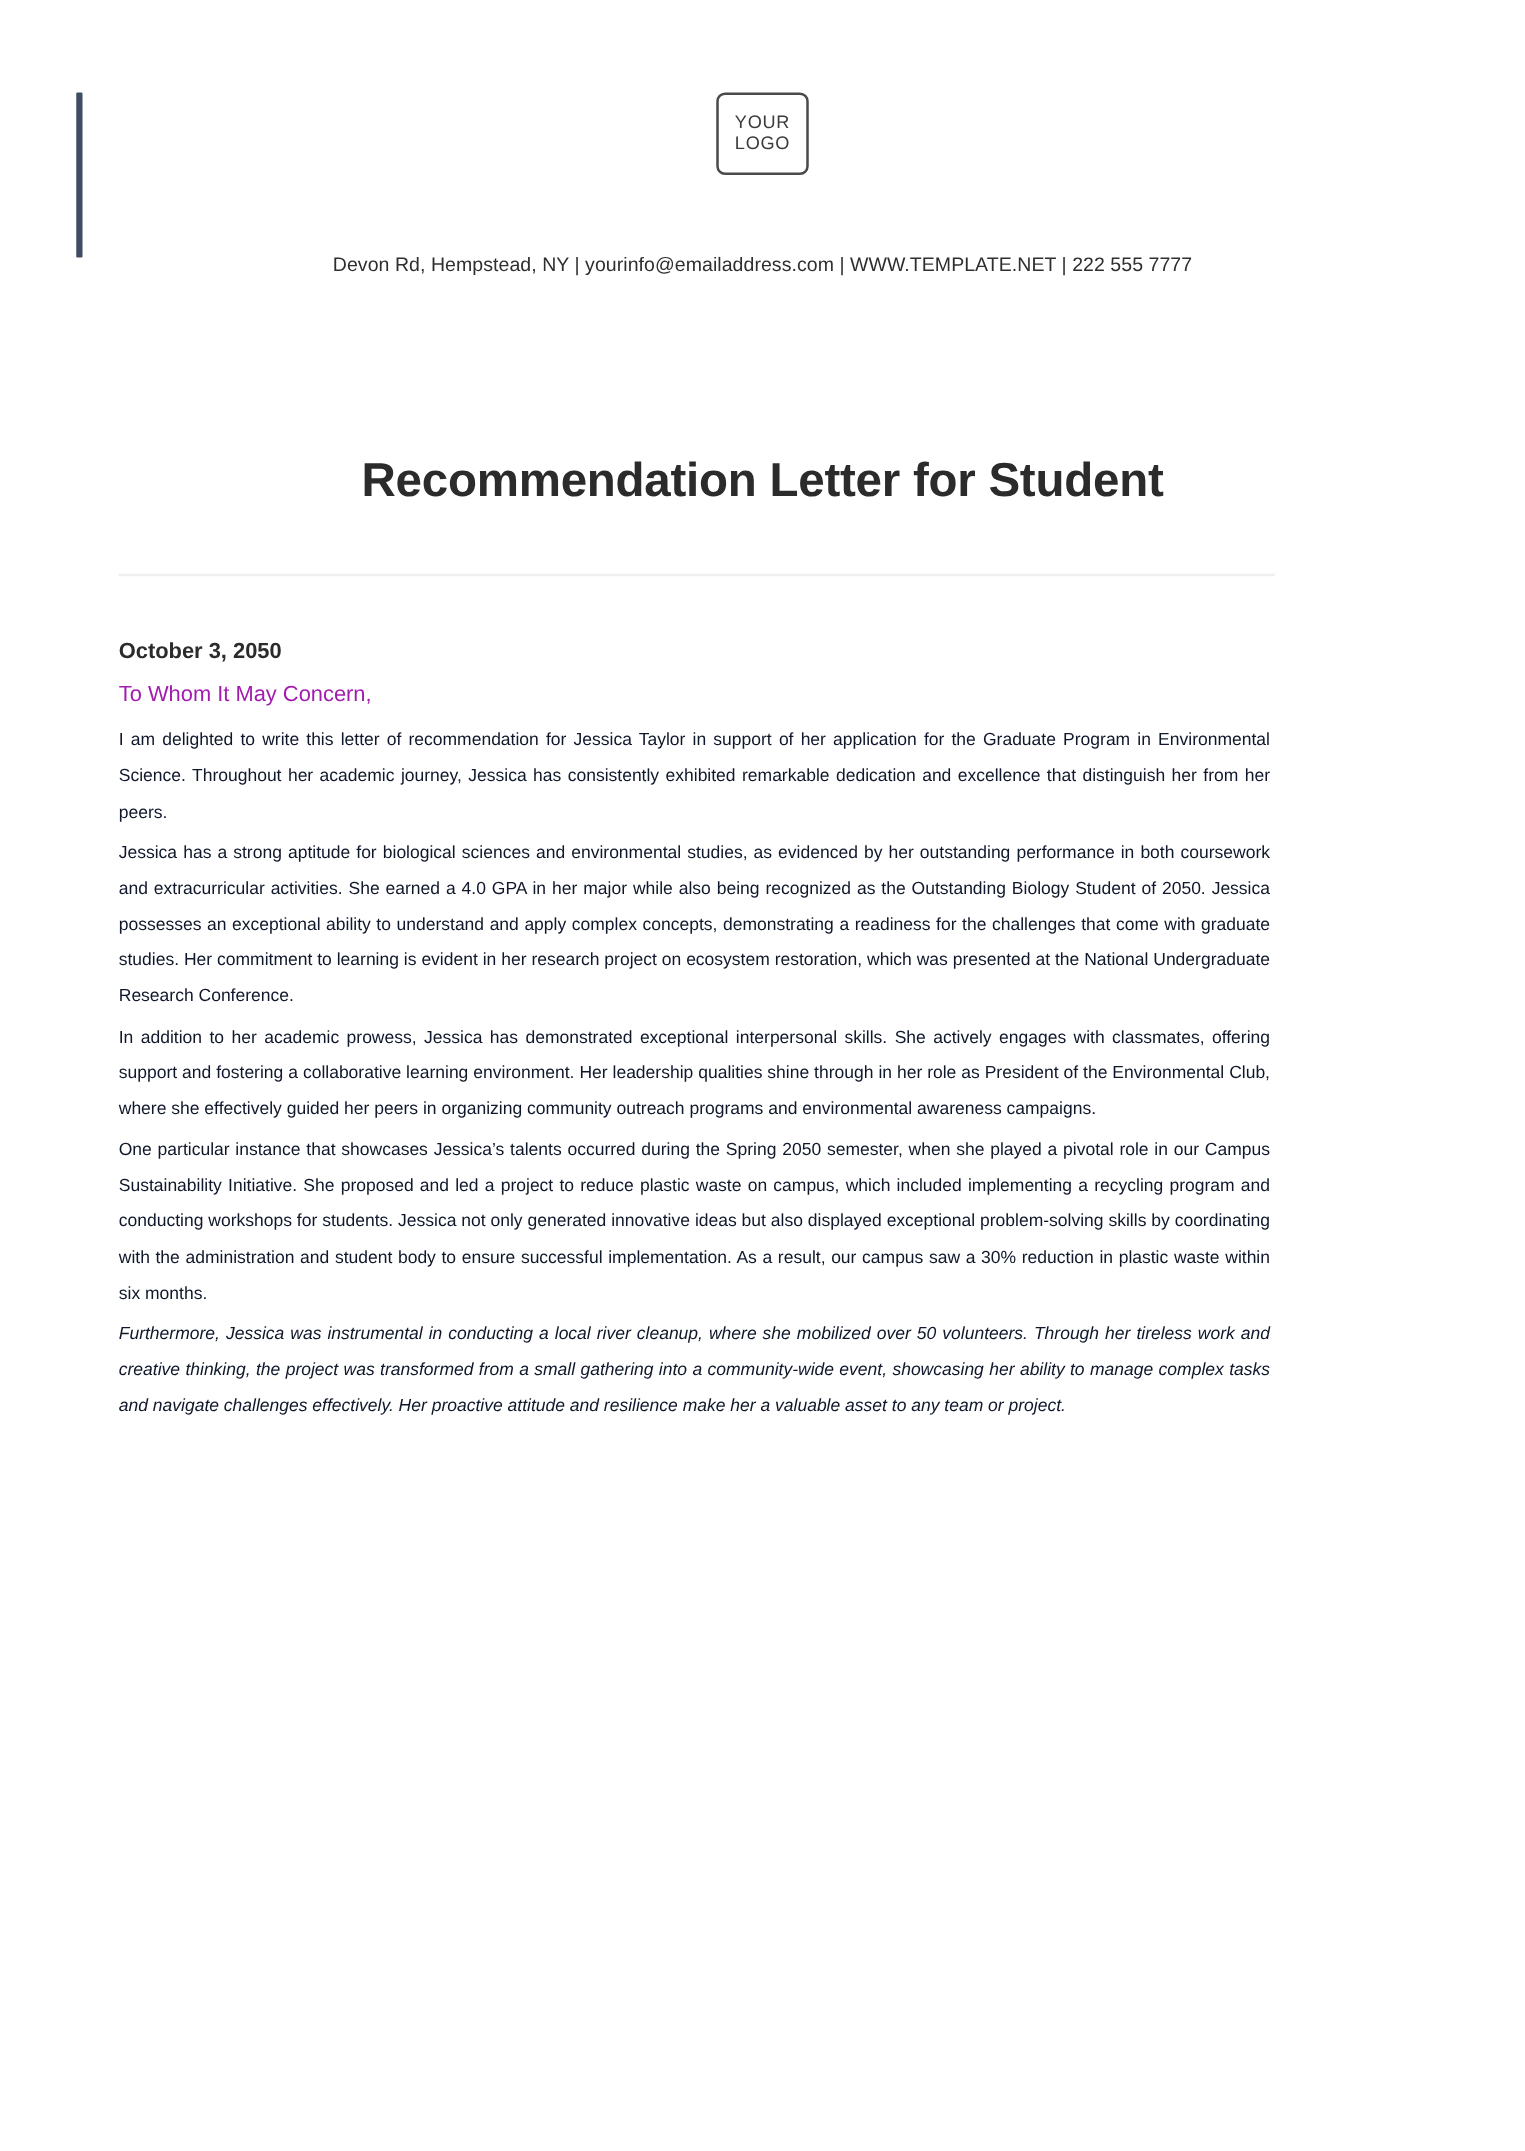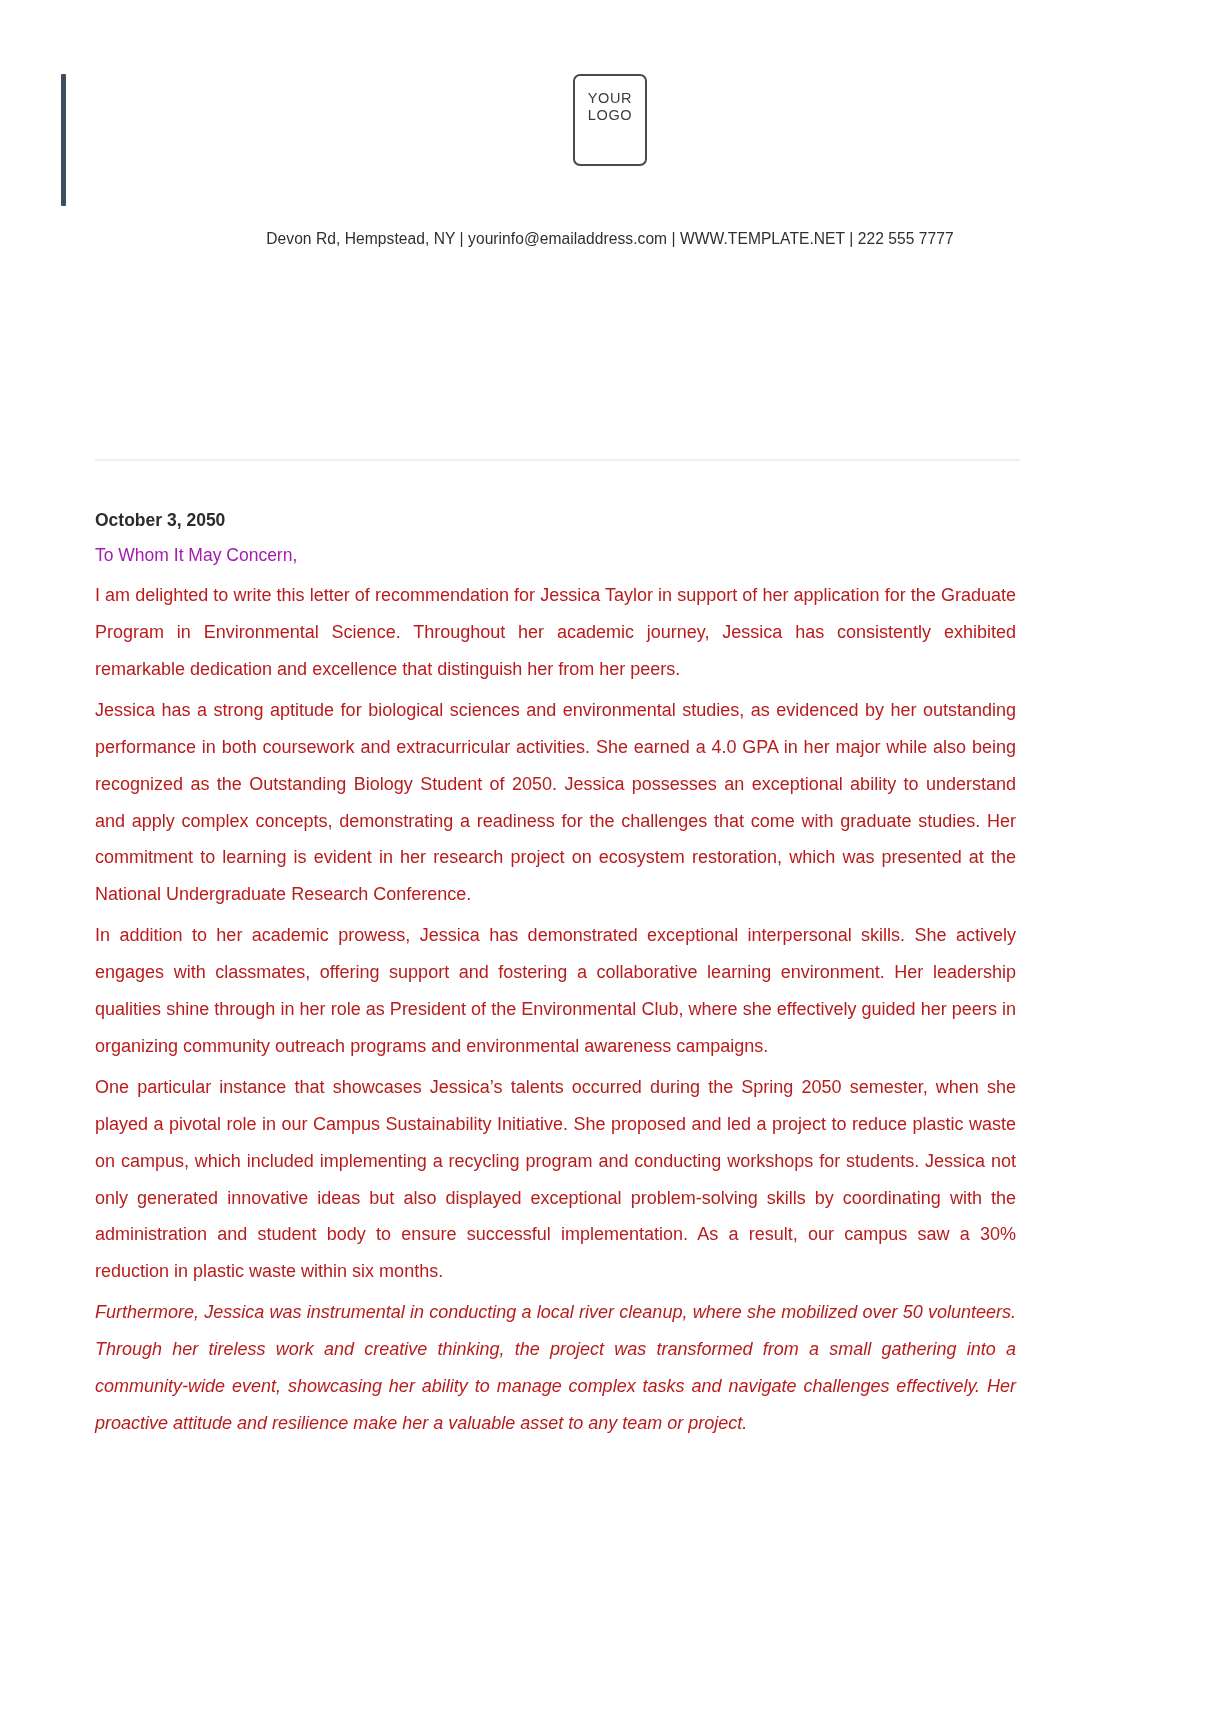--- a/index.html
+++ b/index.html
@@ -42,21 +42,21 @@
     left: 0;
     top: 0;
     width: 1220px;
     padding-top: 74px;
     text-align: center;
   }
 
   .logo-box {
     display: inline-block;
     width: 74px;
-    height: 92px;
+    height: 66px;
     border: 2px solid #4a4a4a;
     border-radius: 7px;
     text-align: center;
     padding-top: 14px;
     line-height: 1.18;
   }
   .logo-line {
     display: block;
     font-family: "Liberation Sans", sans-serif;
     font-size: 14.5px;
@@ -117,22 +117,22 @@
   .salutation {
     font-family: "Liberation Sans", sans-serif;
     font-size: 17.5px;
     color: #a21caf;
     margin: 0 0 8px 0;
     line-height: 1.55;
   }
 
   .para {
     font-family: "Liberation Sans", sans-serif;
-    font-size: 18px;
-    color: #b91c1c;
+    font-size: 14px;
+    color: #0f172a;
     text-align: justify;
     text-justify: inter-word;
     line-height: 2.05;
     margin: 0 0 4px 0;
   }
   .para:last-child { margin-bottom: 0; font-style: italic; }
 </style>
 </head>
 <body>
 
@@ -141,20 +141,21 @@
   <div class="accent-bar"></div>
 
   <div class="letterhead">
     <div class="logo-box">
       <span class="logo-line">YOUR</span>
       <span class="logo-line">LOGO</span>
     </div>
     <div class="contact-line">Devon Rd, Hempstead, NY | yourinfo@emailaddress.com | WWW.TEMPLATE.NET | 222 555 7777</div>
   </div>
 
+  <div class="doc-title">Recommendation Letter for Student</div>
 
   <div class="divider"></div>
 
   <div class="letter-body">
     <p class="letter-date">October 3, 2050</p>
     <p class="salutation">To Whom It May Concern,</p>
     <p class="para">I am delighted to write this letter of recommendation for Jessica Taylor in support of her application for the Graduate Program in Environmental Science. Throughout her academic journey, Jessica has consistently exhibited remarkable dedication and excellence that distinguish her from her peers.</p>
     <p class="para">Jessica has a strong aptitude for biological sciences and environmental studies, as evidenced by her outstanding performance in both coursework and extracurricular activities. She earned a 4.0 GPA in her major while also being recognized as the Outstanding Biology Student of 2050. Jessica possesses an exceptional ability to understand and apply complex concepts, demonstrating a readiness for the challenges that come with graduate studies. Her commitment to learning is evident in her research project on ecosystem restoration, which was presented at the National Undergraduate Research Conference.</p>
     <p class="para">In addition to her academic prowess, Jessica has demonstrated exceptional interpersonal skills. She actively engages with classmates, offering support and fostering a collaborative learning environment. Her leadership qualities shine through in her role as President of the Environmental Club, where she effectively guided her peers in organizing community outreach programs and environmental awareness campaigns.</p>
     <p class="para">One particular instance that showcases Jessica’s talents occurred during the Spring 2050 semester, when she played a pivotal role in our Campus Sustainability Initiative. She proposed and led a project to reduce plastic waste on campus, which included implementing a recycling program and conducting workshops for students. Jessica not only generated innovative ideas but also displayed exceptional problem-solving skills by coordinating with the administration and student body to ensure successful implementation. As a result, our campus saw a 30% reduction in plastic waste within six months.</p>

